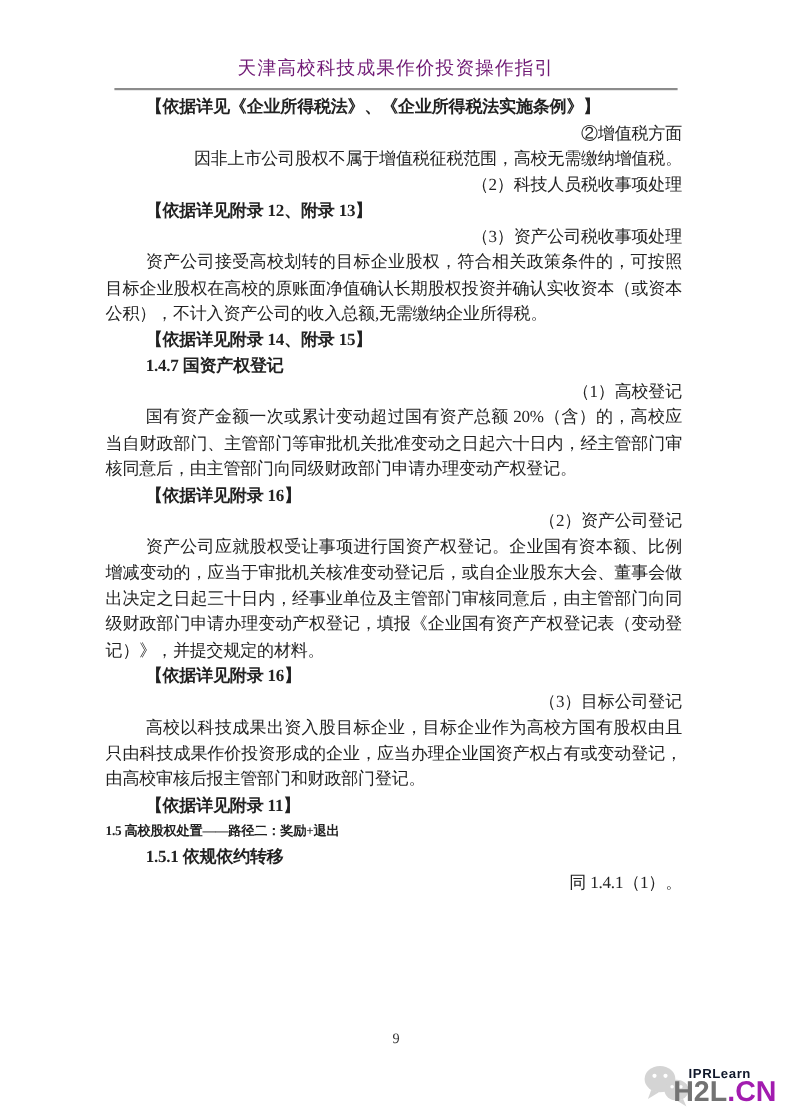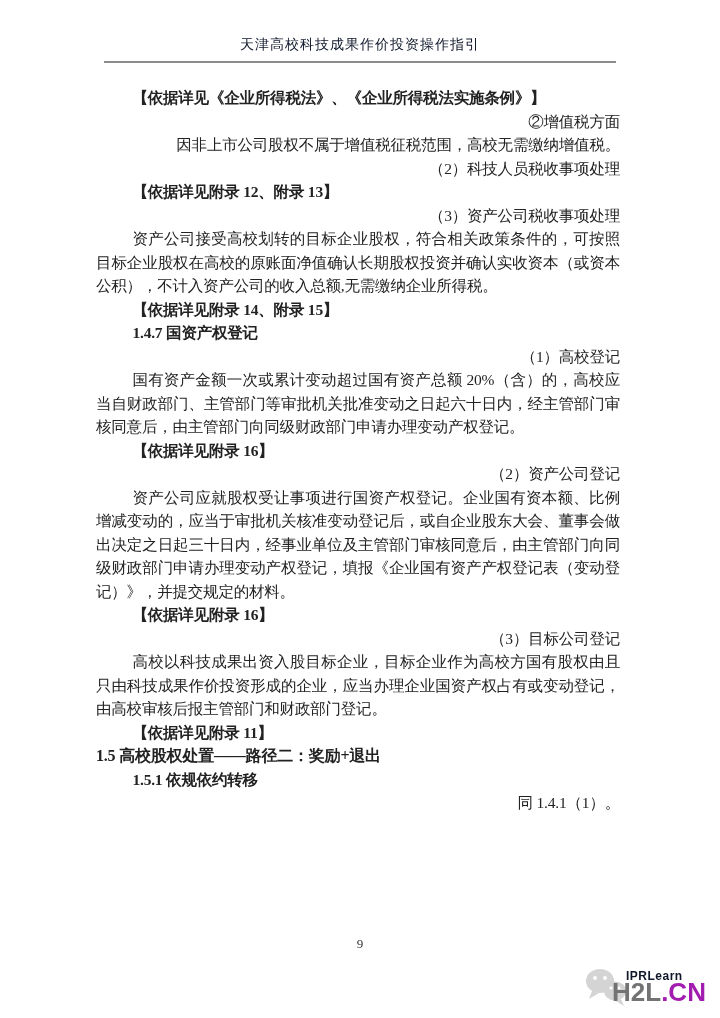--- a/index.html
+++ b/index.html
@@ -7,46 +7,46 @@
     position: relative;
     width: 720px;
     height: 1018px;
     background: #ffffff;
     overflow: hidden;
     font-family: "Liberation Serif", "DejaVu Serif", serif;
     color: #222222;
   }
   .header {
     position: absolute;
-    top: 36px;
+    top: 50px;
     left: 104px;
     width: 512px;
     text-align: center;
-    font-size: 14px;
-    color: #0f172a;
+    font-size: 17px;
+    color: #701a75;
     padding-bottom: 7px;
     border-bottom: 2px solid #8c8c8c;
     letter-spacing: 1px;
   }
   .content {
     position: absolute;
     top: 86px;
     left: 96px;
     width: 524px;
     font-size: 15.5px;
     line-height: 23.5px;
     letter-spacing: -0.2px;
   }
   .content p { margin: 0; font-family: Liberation Serif, serif; }
   .indent { text-indent: 2.35em; text-align: right; }
   .ref { font-weight: bold; text-indent: 2.35em; }
   .body { text-indent: 2.35em; text-align: justify; }
   .h2 {
     font-weight: bold;
-    font-size: 16px;
+    font-size: 12px;
     margin: 9px 0 7px 0;
   }
   .h3 {
     font-weight: bold;
     text-indent: 2.35em;
     margin: 3px 0 1px 0;
   }
   .page-number {
     position: absolute;
     top: 936px;

